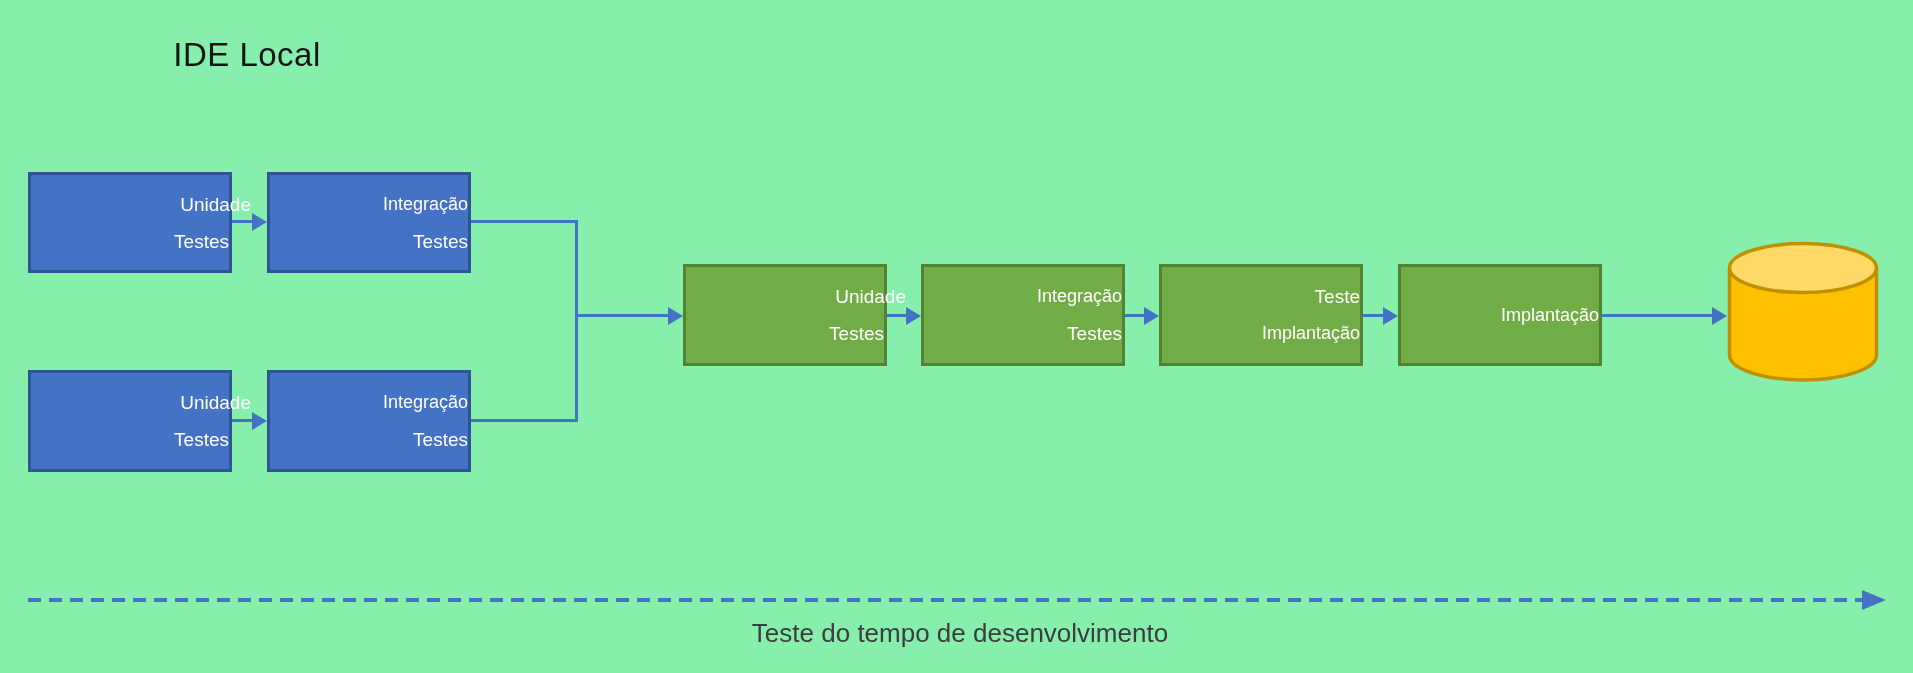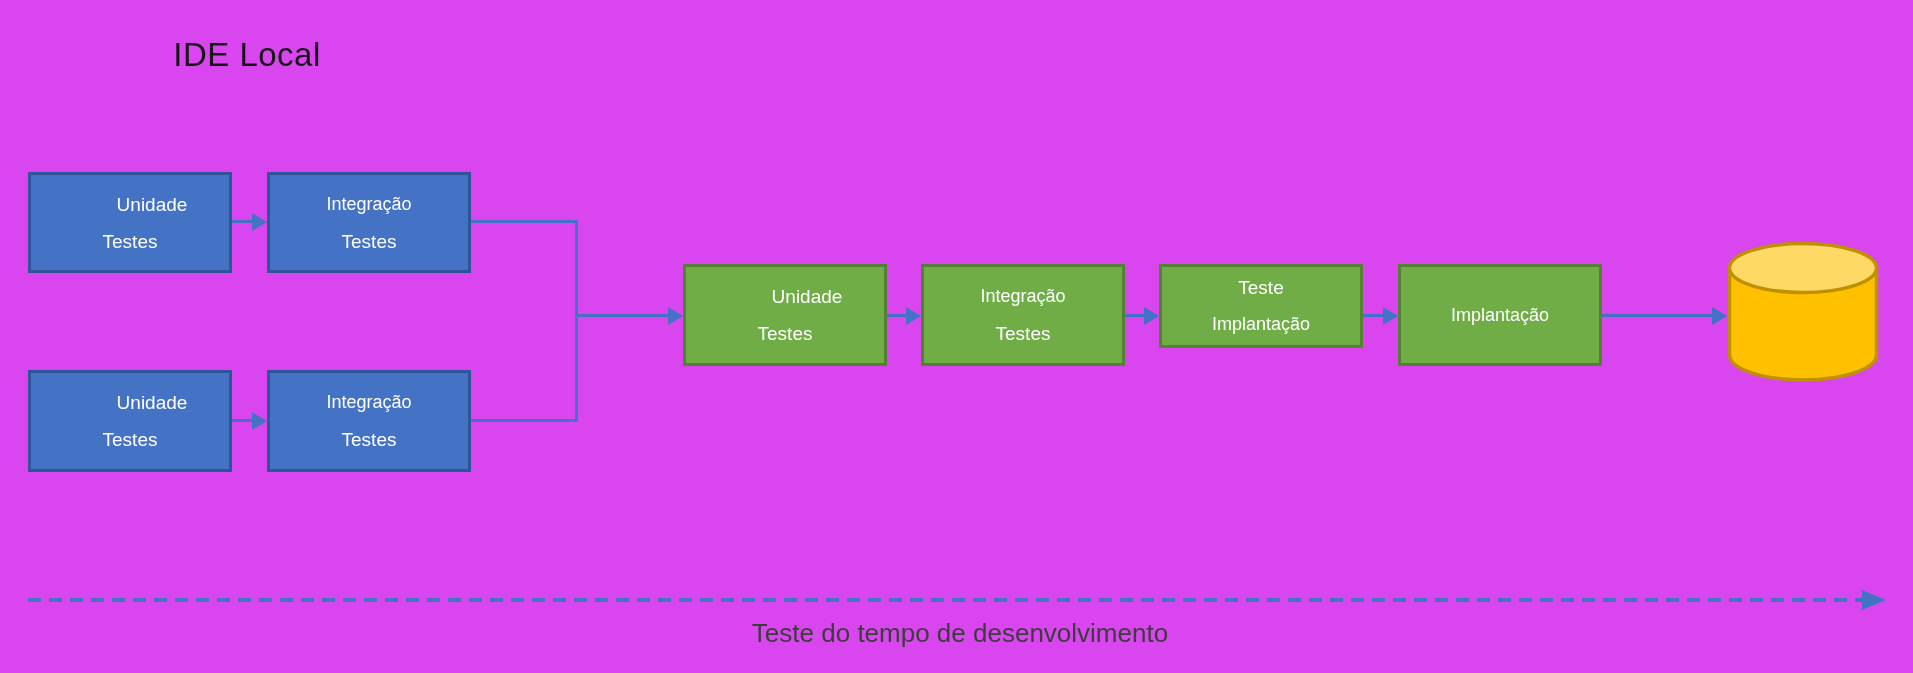--- a/index.html
+++ b/index.html
@@ -5,21 +5,21 @@
   html, body {
     margin: 0;
     padding: 0;
     background: #ffffff;
     font-family: "Liberation Sans", "DejaVu Sans", sans-serif;
   }
   #canvas {
     position: relative;
     width: 1913px;
     height: 673px;
-    background: #d946ef;
+    background: #86efac;
     overflow: hidden;
   }
   .title {
     position: absolute;
     transform: translateX(-50%);
     color: #161616;
     font-weight: 300;
     white-space: nowrap;
     letter-spacing: 0.5px;
   }
@@ -27,36 +27,37 @@
   #title-cicd  { left: 1142px; top: 26px; font-size: 49px; }
 
   .node {
     position: absolute;
     box-sizing: border-box;
     display: flex;
     flex-direction: column;
     justify-content: center;
     text-align: center;
     color: #ffffff;
+    align-items: flex-end;
   }
   .node .line { line-height: 37px; white-space: nowrap; }
   .t-sm { font-size: 19px; }
   .t-lg { font-size: 18px; }
   .shift-r { transform: translateX(22px); }
 
   .node.blue  { background: #4472C4; border: 3px solid #2F5597; }
   .node.green { background: #70AD47; border: 3px solid #548235; }
 
   .n-b1 { left: 28px;  top: 172px; width: 204px; height: 101px; }
   .n-b2 { left: 267px; top: 172px; width: 204px; height: 101px; }
   .n-b3 { left: 28px;  top: 370px; width: 204px; height: 102px; }
   .n-b4 { left: 267px; top: 370px; width: 204px; height: 102px; }
   .n-g1 { left: 683px;  top: 264px; width: 204px; height: 102px; }
   .n-g2 { left: 921px;  top: 264px; width: 204px; height: 102px; }
-  .n-g3 { left: 1159px; top: 264px; width: 204px; height: 84px; }
+  .n-g3 { left: 1159px; top: 264px; width: 204px; height: 102px; }
   .n-g4 { left: 1398px; top: 264px; width: 204px; height: 102px; }
 
   .aline {
     position: absolute;
     height: 3px;
     background: #4472C4;
   }
   .vline {
     position: absolute;
     width: 3px;

